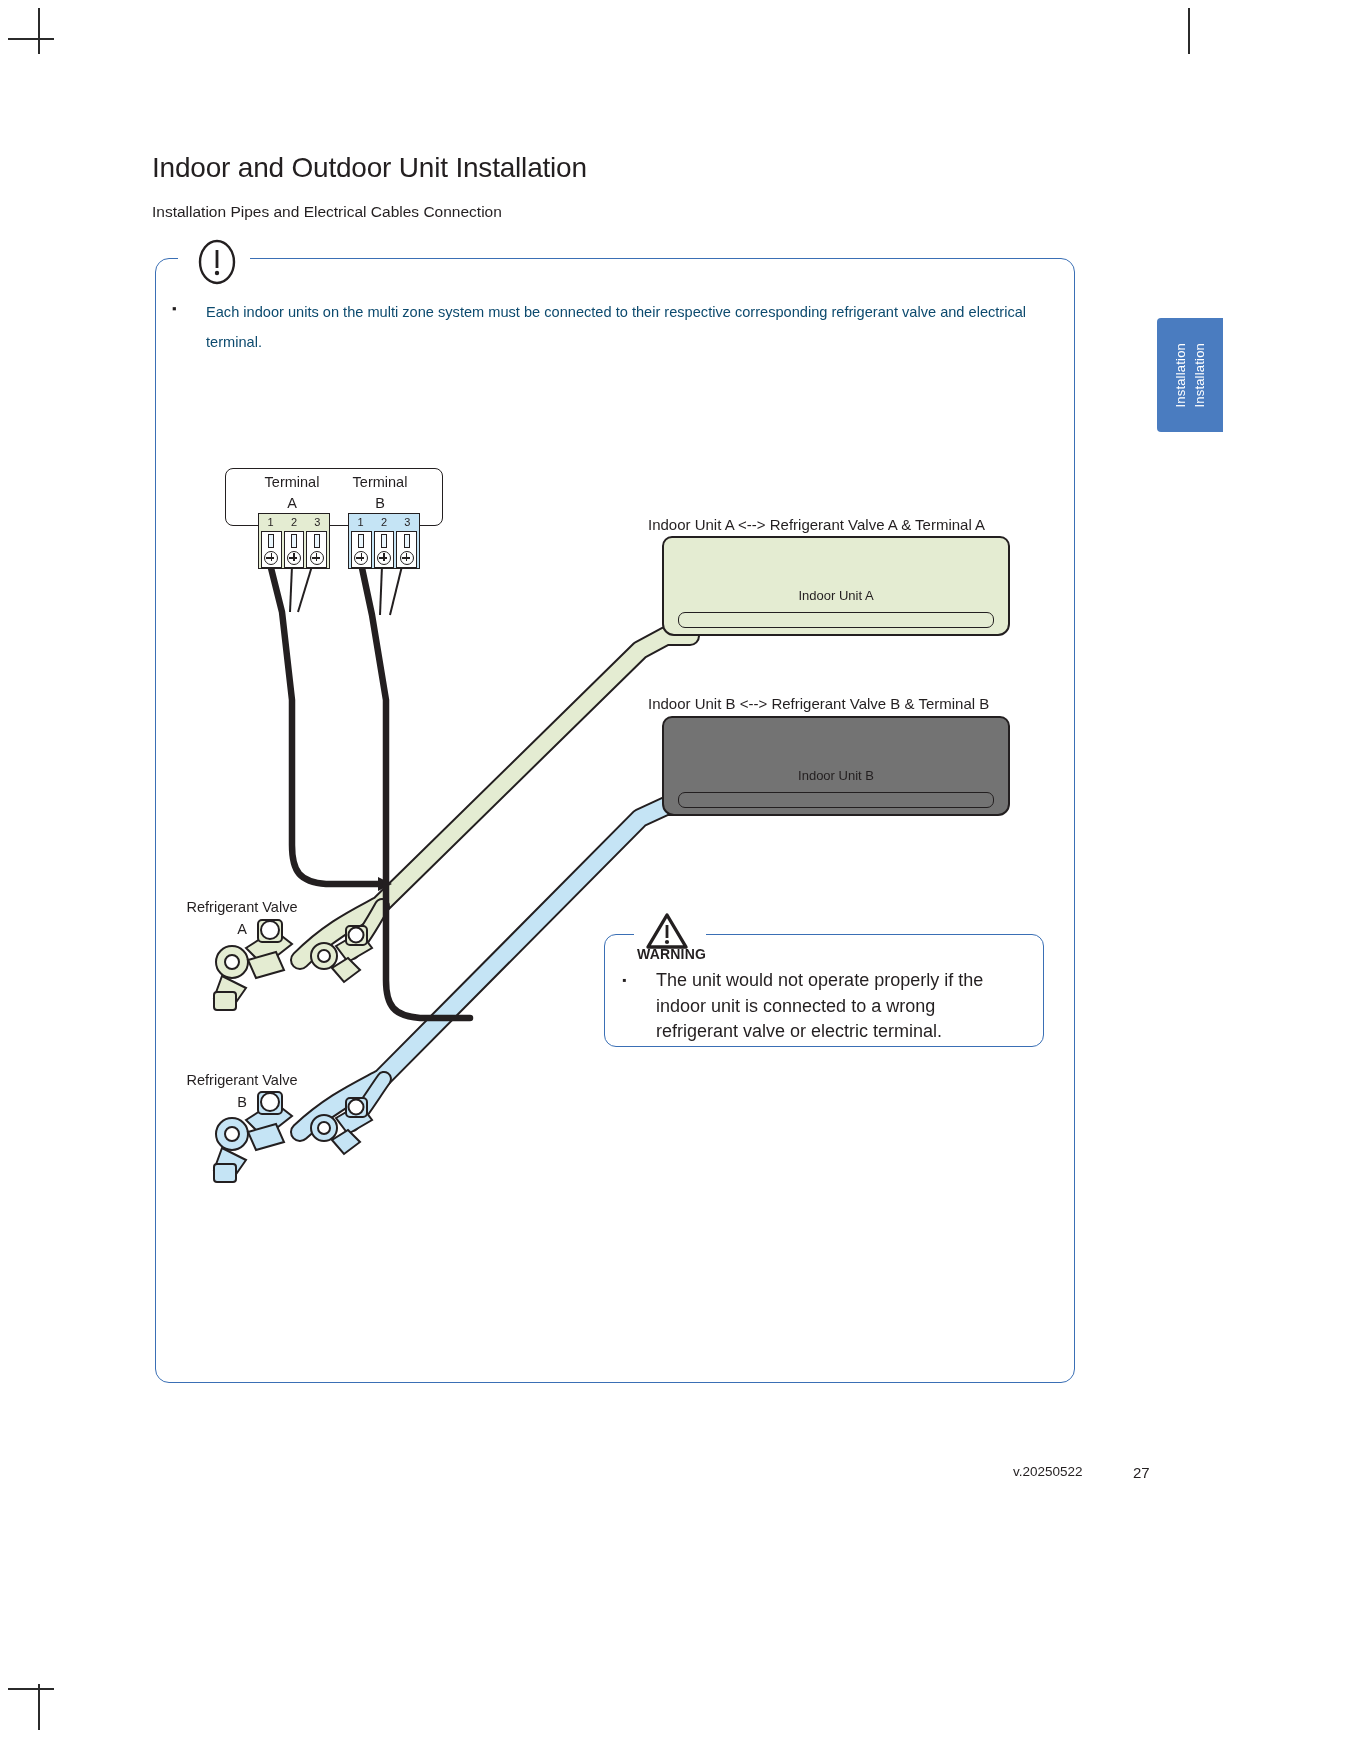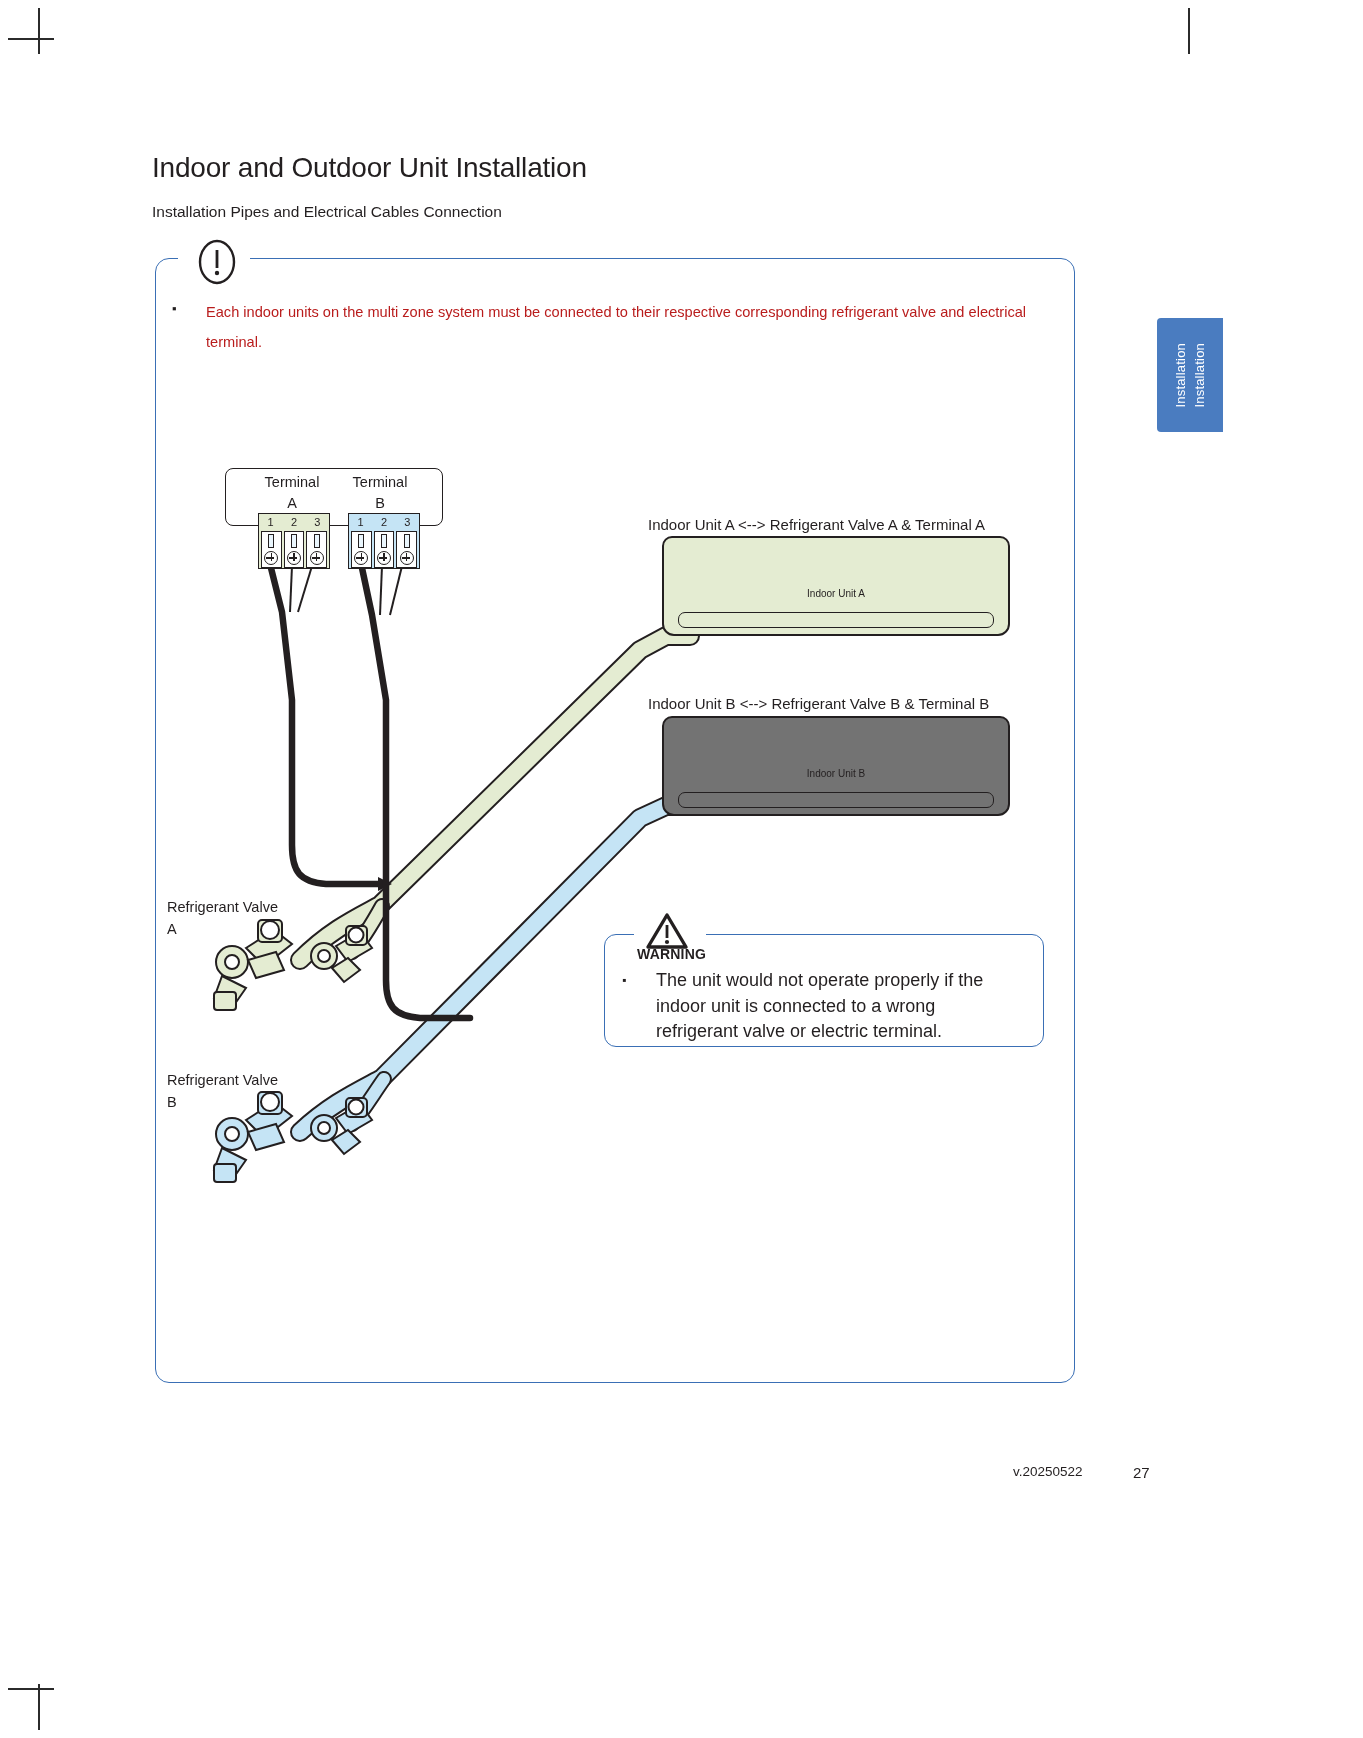--- a/index.html
+++ b/index.html
@@ -28,21 +28,21 @@
   }
   .panel-notch{
     position:absolute;left:178px;top:250px;width:72px;height:18px;background:#fff;
   }
   .note-icon{
     position:absolute;left:196px;top:238px;width:42px;height:48px;
   }
   .note-bullet{position:absolute;left:172px;top:301px;font-size:13px;color:#231f20;}
   .note-text{
     position:absolute;left:206px;top:297px;width:835px;
-    font-size:14.6px;line-height:30px;color:#b91c1c;
+    font-size:14.6px;line-height:30px;color:#0c4a6e;
   }
 
   
   .term-box{
     position:absolute;left:225px;top:468px;width:218px;height:58px;
     border:1.8px solid #231f20;border-radius:8px;box-sizing:border-box;background:#fff;
   }
   .term-cap{position:absolute;font-size:14.5px;text-align:center;width:110px;line-height:21px;}
   .term-cap.a{left:237px;top:472px;}
   .term-cap.b{left:325px;top:472px;}
@@ -78,25 +78,25 @@
     position:absolute;width:348px;height:100px;
     border:2px solid #231f20;border-radius:10px 10px 12px 12px;box-sizing:border-box;
   }
   .iunit.a{left:662px;top:536px;background:#e4ecd2;}
   .iunit.b{left:662px;top:716px;background:#737373;}
   .iunit .vent{
     position:absolute;left:14px;right:14px;bottom:6px;height:14px;
     border:1.8px solid #231f20;border-radius:7px;background:inherit;
   }
   .iunit .name{
-    position:absolute;left:0;right:0;top:50px;text-align:center;font-size:10px;
-  }
-
-  
-  .valve-label{position:absolute;font-size:14.5px;width:150px;line-height:22px;}
+    position:absolute;left:0;right:0;top:50px;text-align:center;font-size:13px;
+  }
+
+  
+  .valve-label{position:absolute;font-size:14.5px;text-align:center;width:150px;line-height:22px;}
   .valve-label.a{left:167px;top:896px;}
   .valve-label.b{left:167px;top:1069px;}
 
   
   .warn{
     position:absolute;left:604px;top:934px;width:440px;height:113px;
     border:1.6px solid #3a6fb5;border-radius:12px;box-sizing:border-box;
   }
   .warn-notch{position:absolute;left:634px;top:927px;width:72px;height:16px;background:#fff;}
   .warn-icon{position:absolute;left:645px;top:912px;width:44px;height:38px;}

